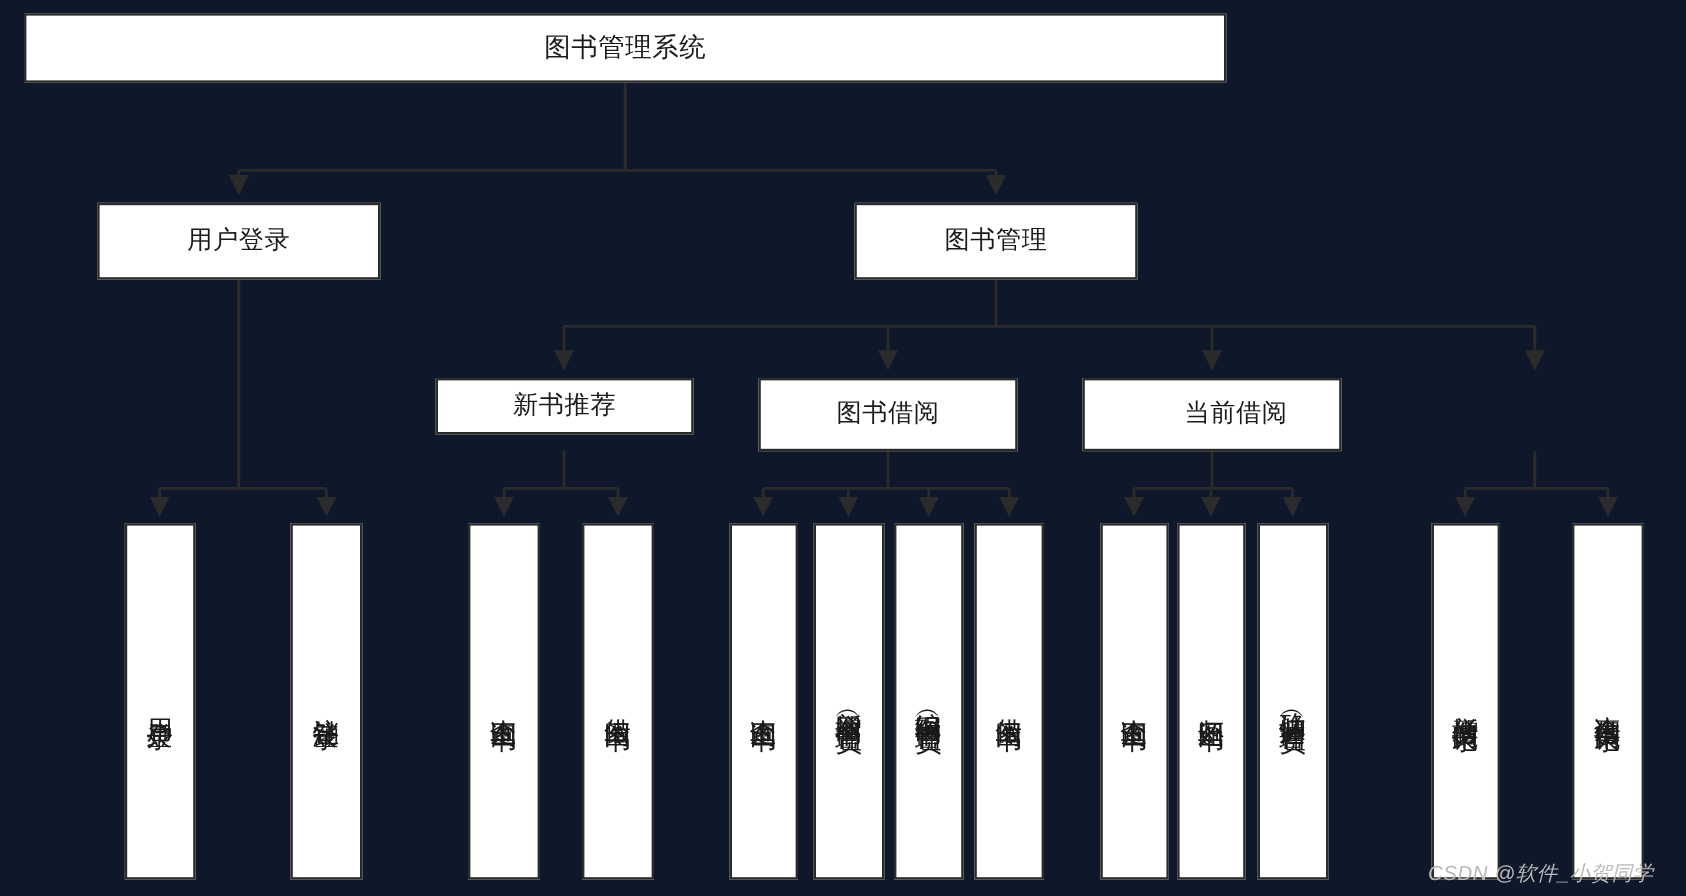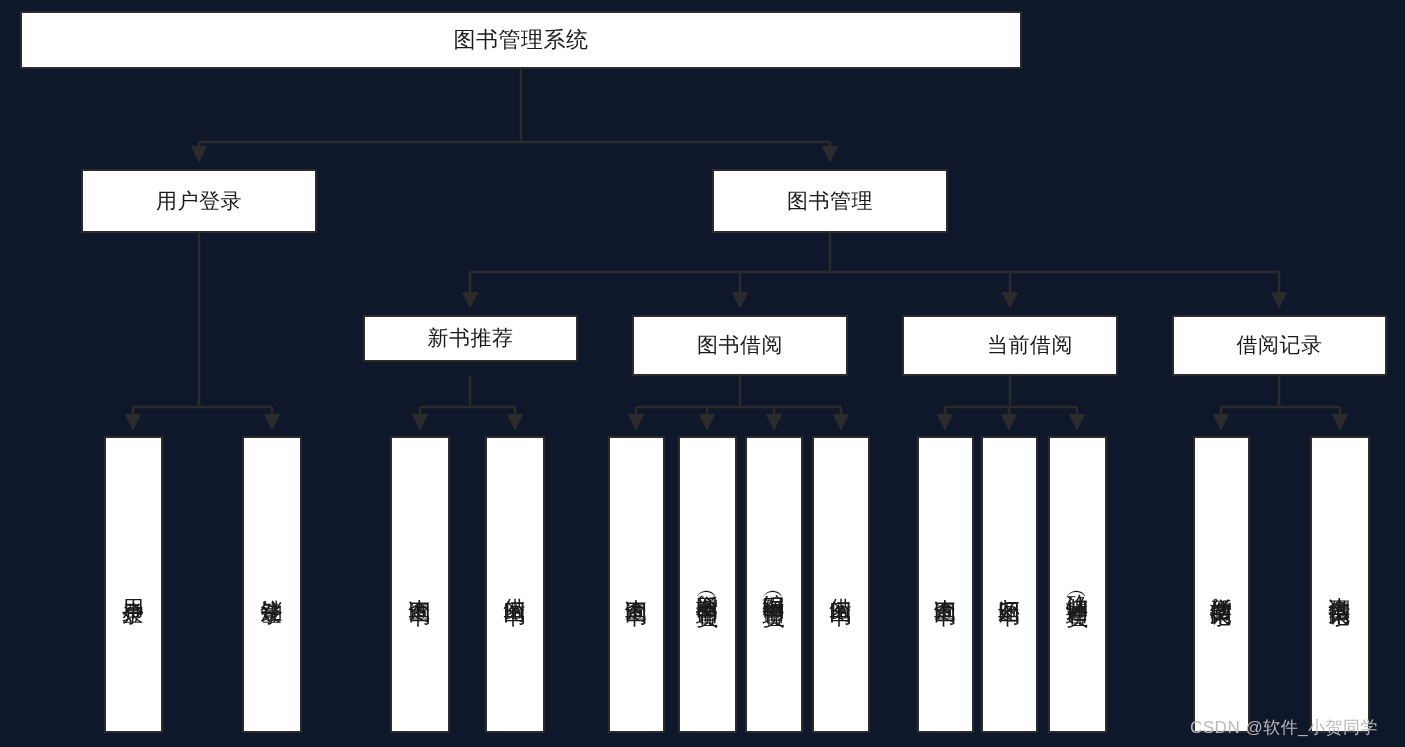--- a/index.html
+++ b/index.html
@@ -113,23 +113,20 @@
 
   <div class="node h-node" style="left:363px;top:315px;width:215px;height:47px;">
     <span class="lbl">新书推荐</span>
   </div>
   <div class="node h-node" style="left:632px;top:315px;width:216px;height:61px;">
     <span class="lbl">图书借阅</span>
   </div>
   <div class="node h-node" style="left:902px;top:315px;width:216px;height:61px;padding-left:40px;">
     <span class="lbl">当前借阅</span>
   </div>
-  <div class="node h-node" style="left:1172px;top:315px;width:215px;height:61px;">
-    <span class="lbl">借阅记录</span>
-  </div>
 
   <div class="node v-node" style="left:104px;top:436px;width:59px;height:297px;">
     <span class="lbl">用户登录</span>
   </div>
   <div class="node v-node" style="left:242px;top:436px;width:60px;height:297px;">
     <span class="lbl">注销登录</span>
   </div>
 
   <div class="node v-node" style="left:390px;top:436px;width:60px;height:297px;">
     <span class="lbl">查询图书</span>
@@ -161,15 +158,15 @@
     <span class="lbl">确认归还（管理员）</span>
   </div>
 
   <div class="node v-node" style="left:1193px;top:436px;width:57px;height:297px;">
     <span class="lbl">新增借阅记录</span>
   </div>
   <div class="node v-node" style="left:1310px;top:436px;width:60px;height:297px;">
     <span class="lbl">查询借阅记录</span>
   </div>
 
-  <div class="watermark" style="left:1190px;top:716px;">CSDN @软件_小贺同学</div>
+  <div class="watermark" style="left:1190px;top:716px;font-style:italic;">CSDN @软件_小贺同学</div>
 
 </div>
 
 </body></html>

